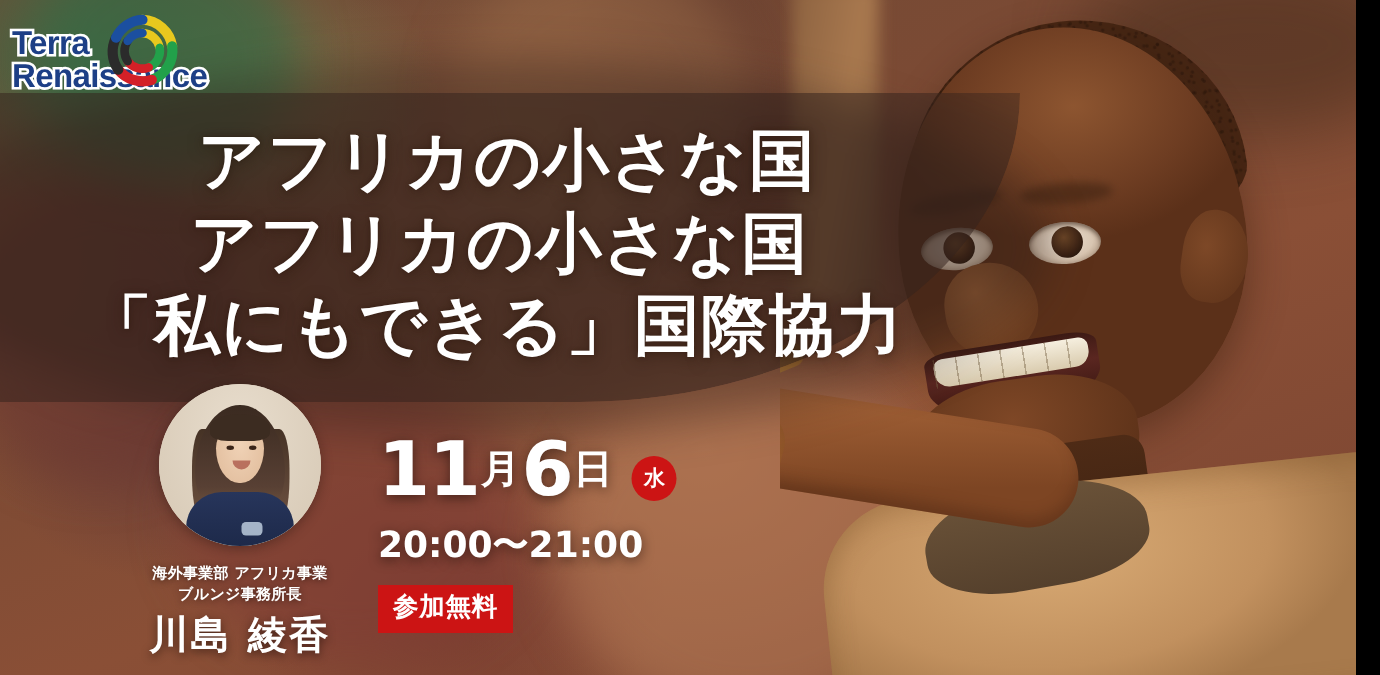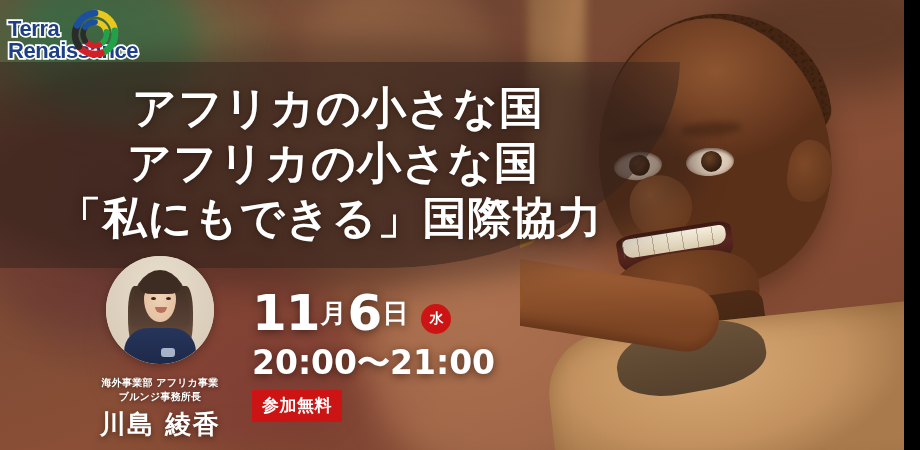--- a/index.html
+++ b/index.html
@@ -440,21 +440,21 @@
     font-weight: bold;
     display: flex;
     align-items: center;
     justify-content: center;
     text-shadow: none;
   }
   .time {
     margin-top: 6px;
     font-family: "DejaVu Sans", "Liberation Sans", sans-serif;
     font-weight: bold;
-    font-size: 33px;
+    font-size: 24px;
     line-height: 38px;
     letter-spacing: 0px;
     text-shadow: 0 2px 8px rgba(30,14,8,0.6);
   }
   .tags {
     margin-top: 8px;
     display: flex;
     gap: 17px;
   }
   .tag {

